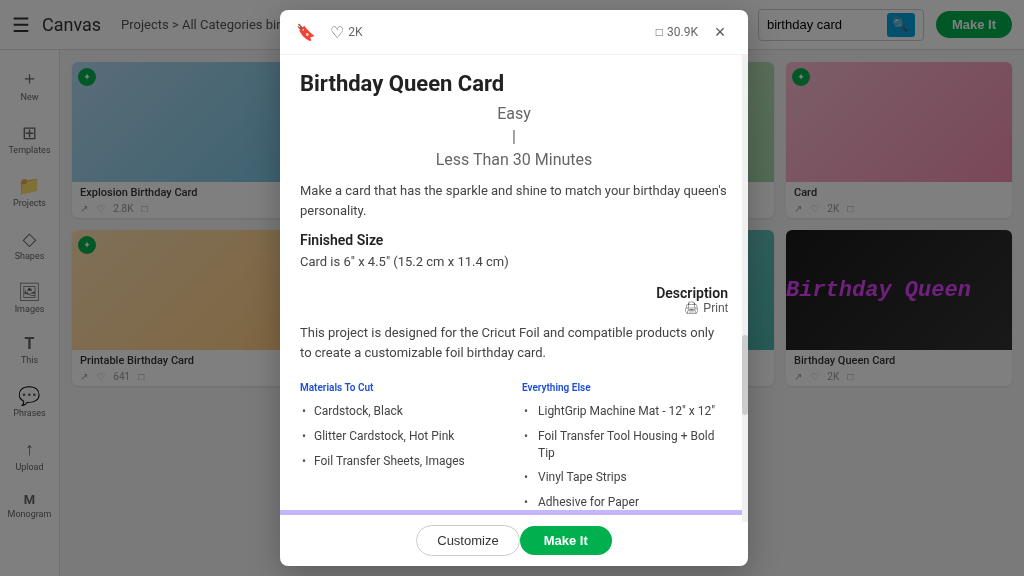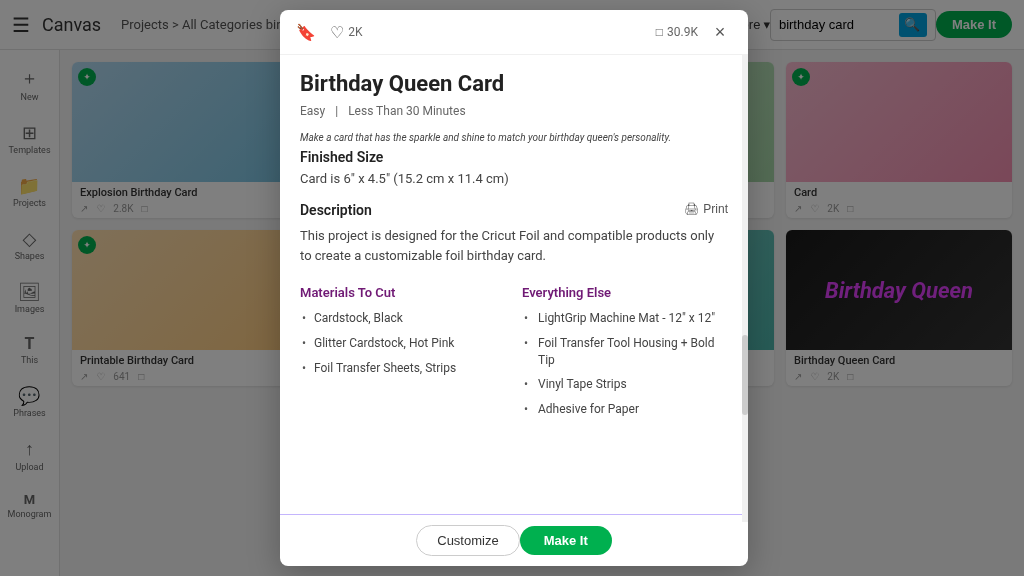--- a/index.html
+++ b/index.html
@@ -48,21 +48,21 @@
     }
     .top-nav-breadcrumb {
       flex: 1;
       font-size: 13px;
       color: #555;
       margin-left: 20px;
     }
     .top-nav-right {
       display: flex;
       align-items: center;
-      gap: 0;
+      gap: 12px;
     }
     .nav-btn {
       font-size: 13px;
       color: #333;
       cursor: pointer;
       background: none;
       border: none;
     }
     .nav-btn-explore {
       display: flex;
@@ -301,48 +301,49 @@
 
     .modal-title {
       font-size: 22px;
       font-weight: 700;
       color: #222;
       margin-bottom: 8px;
     }
     .modal-subtitle {
       display: flex;
       align-items: center;
-      gap: 10px;
-      font-size: 12px;
+      gap: 4px;
+      font-size: 16px;
       color: #666;
       margin-bottom: 12px;
+      flex-direction: column;
     }
     .modal-description-intro {
-      font-style: italic;
-      font-size: 10px;
+      font-size: 13px;
       color: #444;
       line-height: 1.5;
-      margin-bottom: 4px;
+      margin-bottom: 12px;
     }
     .modal-section-title {
       font-size: 14px;
       font-weight: 600;
       color: #222;
       margin-bottom: 6px;
     }
     .modal-size-text {
       font-size: 13px;
       color: #444;
       margin-bottom: 16px;
     }
     .modal-desc-header {
       display: flex;
-      align-items: flex-start;
+      align-items: flex-end;
       justify-content: space-between;
       margin-bottom: 8px;
+      flex-direction: column;
     }
     .print-btn {
       display: flex;
       align-items: center;
       gap: 4px;
       background: none;
       border: none;
       cursor: pointer;
       font-size: 12px;
       color: #555;
@@ -355,23 +356,23 @@
     }
 
     
     .materials-grid {
       display: grid;
       grid-template-columns: 1fr 1fr;
       gap: 16px;
       margin-bottom: 16px;
     }
     .materials-col-title {
-      font-size: 13px;
+      font-size: 10px;
       font-weight: 600;
-      color: #701a75;
+      color: #1d4ed8;
       margin-bottom: 10px;
     }
     .materials-list {
       list-style: none;
       padding: 0;
     }
     .materials-list li {
       font-size: 12px;
       color: #444;
       margin-bottom: 8px;
@@ -385,21 +386,21 @@
       left: 2px;
       color: #555;
     }
     .everything-list li {
       padding-left: 16px;
     }
 
     
     .modal-footer {
       padding: 10px 20px;
-      border-top: 1px solid #c4b5fd;
+      border-top: 5px solid #c4b5fd;
       display: flex;
       align-items: center;
       justify-content: center;
       flex-shrink: 0;
     }
     .customize-btn {
       background: #fff;
       border: 1px solid #ccc;
       border-radius: 20px;
       padding: 7px 20px;
@@ -598,21 +599,21 @@
         <div class="card-title">Birthday Queen Card</div>
         <div class="card-meta">
           <span class="card-meta-icon">↗</span>
           <span>♡</span>
           <span>2K</span>
           <span>□</span>
         </div>
       </div>
     </div>
     <div class="project-card">
-      <div class="card-image card-image-8" style="display:flex;align-items:center;justify-content:center;">
+      <div class="card-image card-image-8" style="display:flex;align-items:center;font-family:Liberation Mono, monospace;">
         <span style="color:#e040fb;font-size:22px;font-weight:700;font-style:italic;">Birthday Queen</span>
       </div>
       <div class="card-info">
         <div class="card-title">Birthday Queen Card</div>
         <div class="card-meta">
           <span class="card-meta-icon">↗</span>
           <span>♡</span>
           <span>2K</span>
           <span>□</span>
         </div>
@@ -665,21 +666,21 @@
         </button>
       </div>
       <p class="modal-desc-text">This project is designed for the Cricut Foil and compatible products only to create a customizable foil birthday card.</p>
 
       <div class="materials-grid">
         <div class="materials-col">
           <div class="materials-col-title">Materials To Cut</div>
           <ul class="materials-list">
             <li>Cardstock, Black</li>
             <li>Glitter Cardstock, Hot Pink</li>
-            <li>Foil Transfer Sheets, Strips</li>
+            <li>Foil Transfer Sheets, Images</li>
           </ul>
         </div>
         <div class="materials-col">
           <div class="materials-col-title">Everything Else</div>
           <ul class="materials-list everything-list">
             <li>LightGrip Machine Mat - 12" x 12"</li>
             <li>Foil Transfer Tool Housing + Bold Tip</li>
             <li>Vinyl Tape Strips</li>
             <li>Adhesive for Paper</li>
           </ul>

